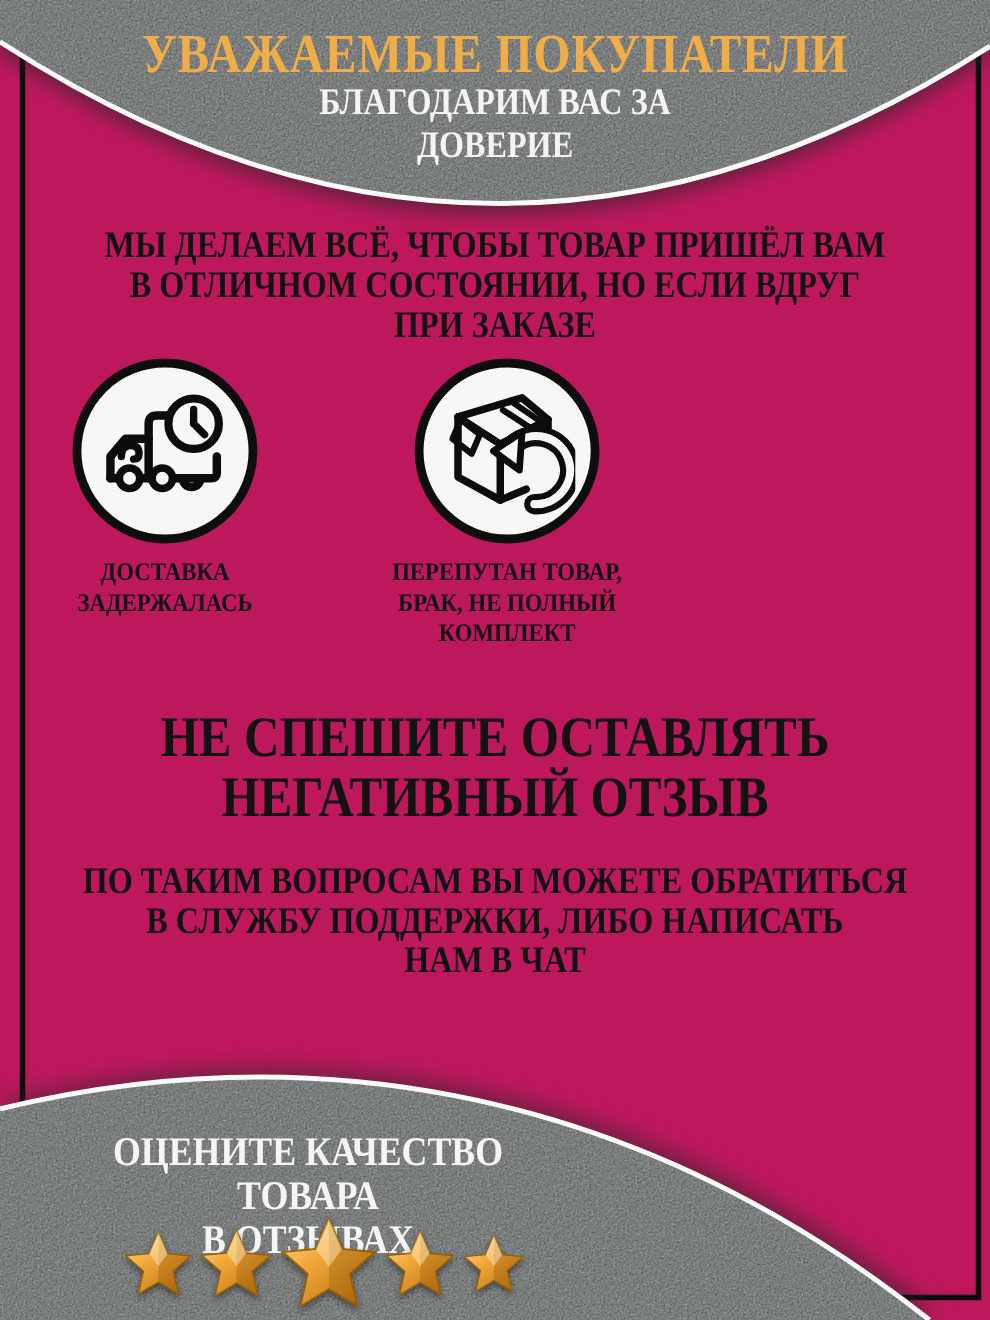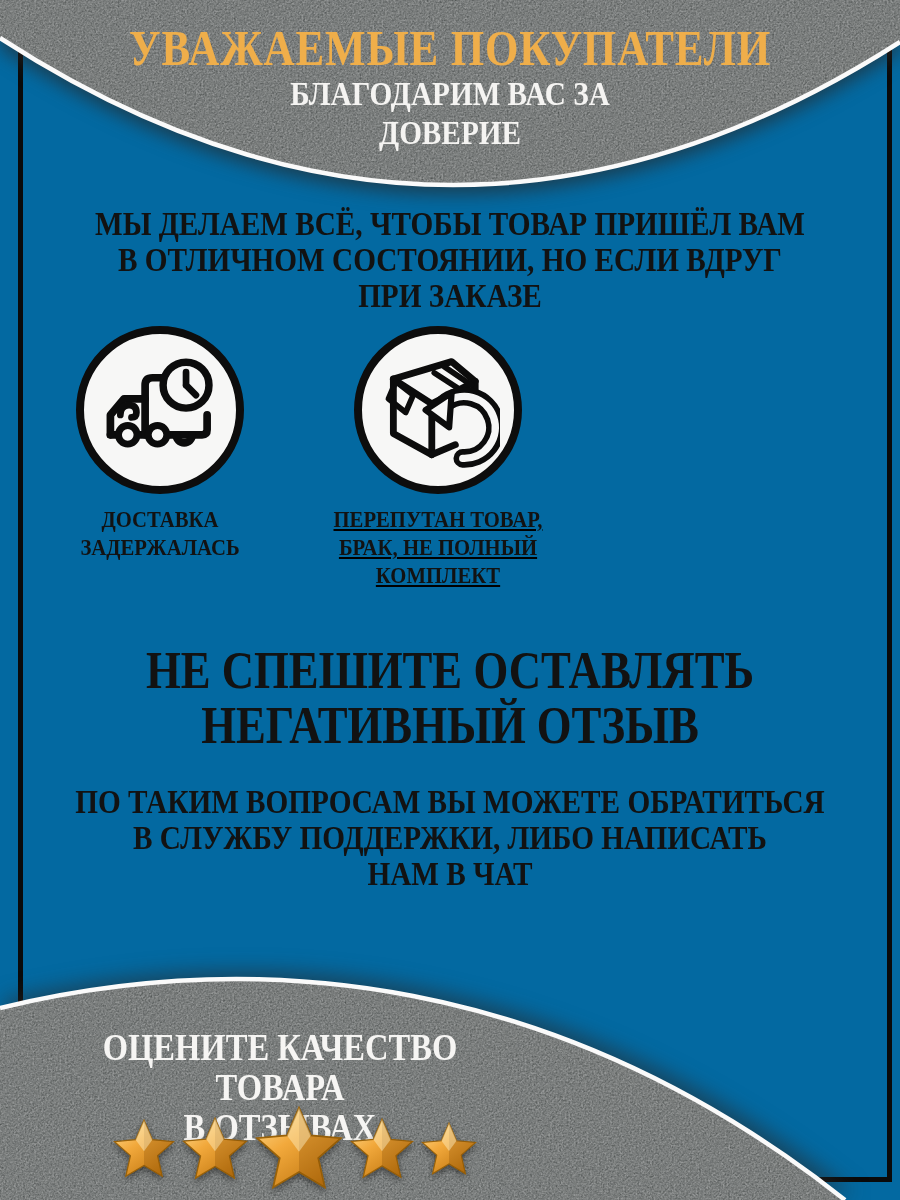--- a/index.html
+++ b/index.html
@@ -1,18 +1,18 @@
 <!DOCTYPE html>
 <html><head>
 <meta charset="utf-8">
 <style>
   html,body { margin:0; padding:0; background:#9a9a9a; }
   .card {
     position:relative; width:900px; height:1200px; overflow:hidden;
-    background:#0369a1;
+    background:#be185d;
     font-family:"Liberation Serif","DejaVu Serif",serif;
     margin:0 auto;
   }
   
   .frame {
     position:absolute; left:18px; top:10px; width:874px; height:1172px;
     border:5px solid #0a0a0a; box-sizing:border-box; z-index:1;
   }
   svg.curve { position:absolute; left:0; top:0; z-index:2; pointer-events:none; }
   svg.header-curve-svg { filter:drop-shadow(0 7px 9px rgba(40,40,40,.65)); }
@@ -32,21 +32,21 @@
   .issue .circle {
     width:168px; height:168px; border-radius:50%; margin:0 auto;
     background:#f7f7f6; border:8px solid #0d0d0d; box-sizing:border-box;
     display:flex; align-items:center; justify-content:center;
   }
   .issue .icon-svg { width:124px; height:124px; display:block; }
   .issue .label {
     margin-top:12px; font-weight:bold; font-size:23px; line-height:28px;
     color:#121212; transform:scaleX(.9); transform-origin:50% 0;
   }
-  .issue-1 { left:30px; }  .issue-2 { left:308px;text-decoration:underline; }  .issue-3 { left:612px; }
+  .issue-1 { left:20px; }  .issue-2 { left:331px; }  .issue-3 { left:612px; }
 
   .footer-text {
     position:absolute; left:20px; top:1028px; width:520px; z-index:3;
     text-align:center; font-weight:bold; font-size:37px; line-height:40px;
     color:#f6f5f3; transform:scaleX(.88); transform-origin:50% 50%;
   }
   .stars-row {
     position:absolute; left:100px; top:1104px; width:390px; height:92px; z-index:3;
     display:flex; align-items:center; justify-content:center; gap:7px;
   }

